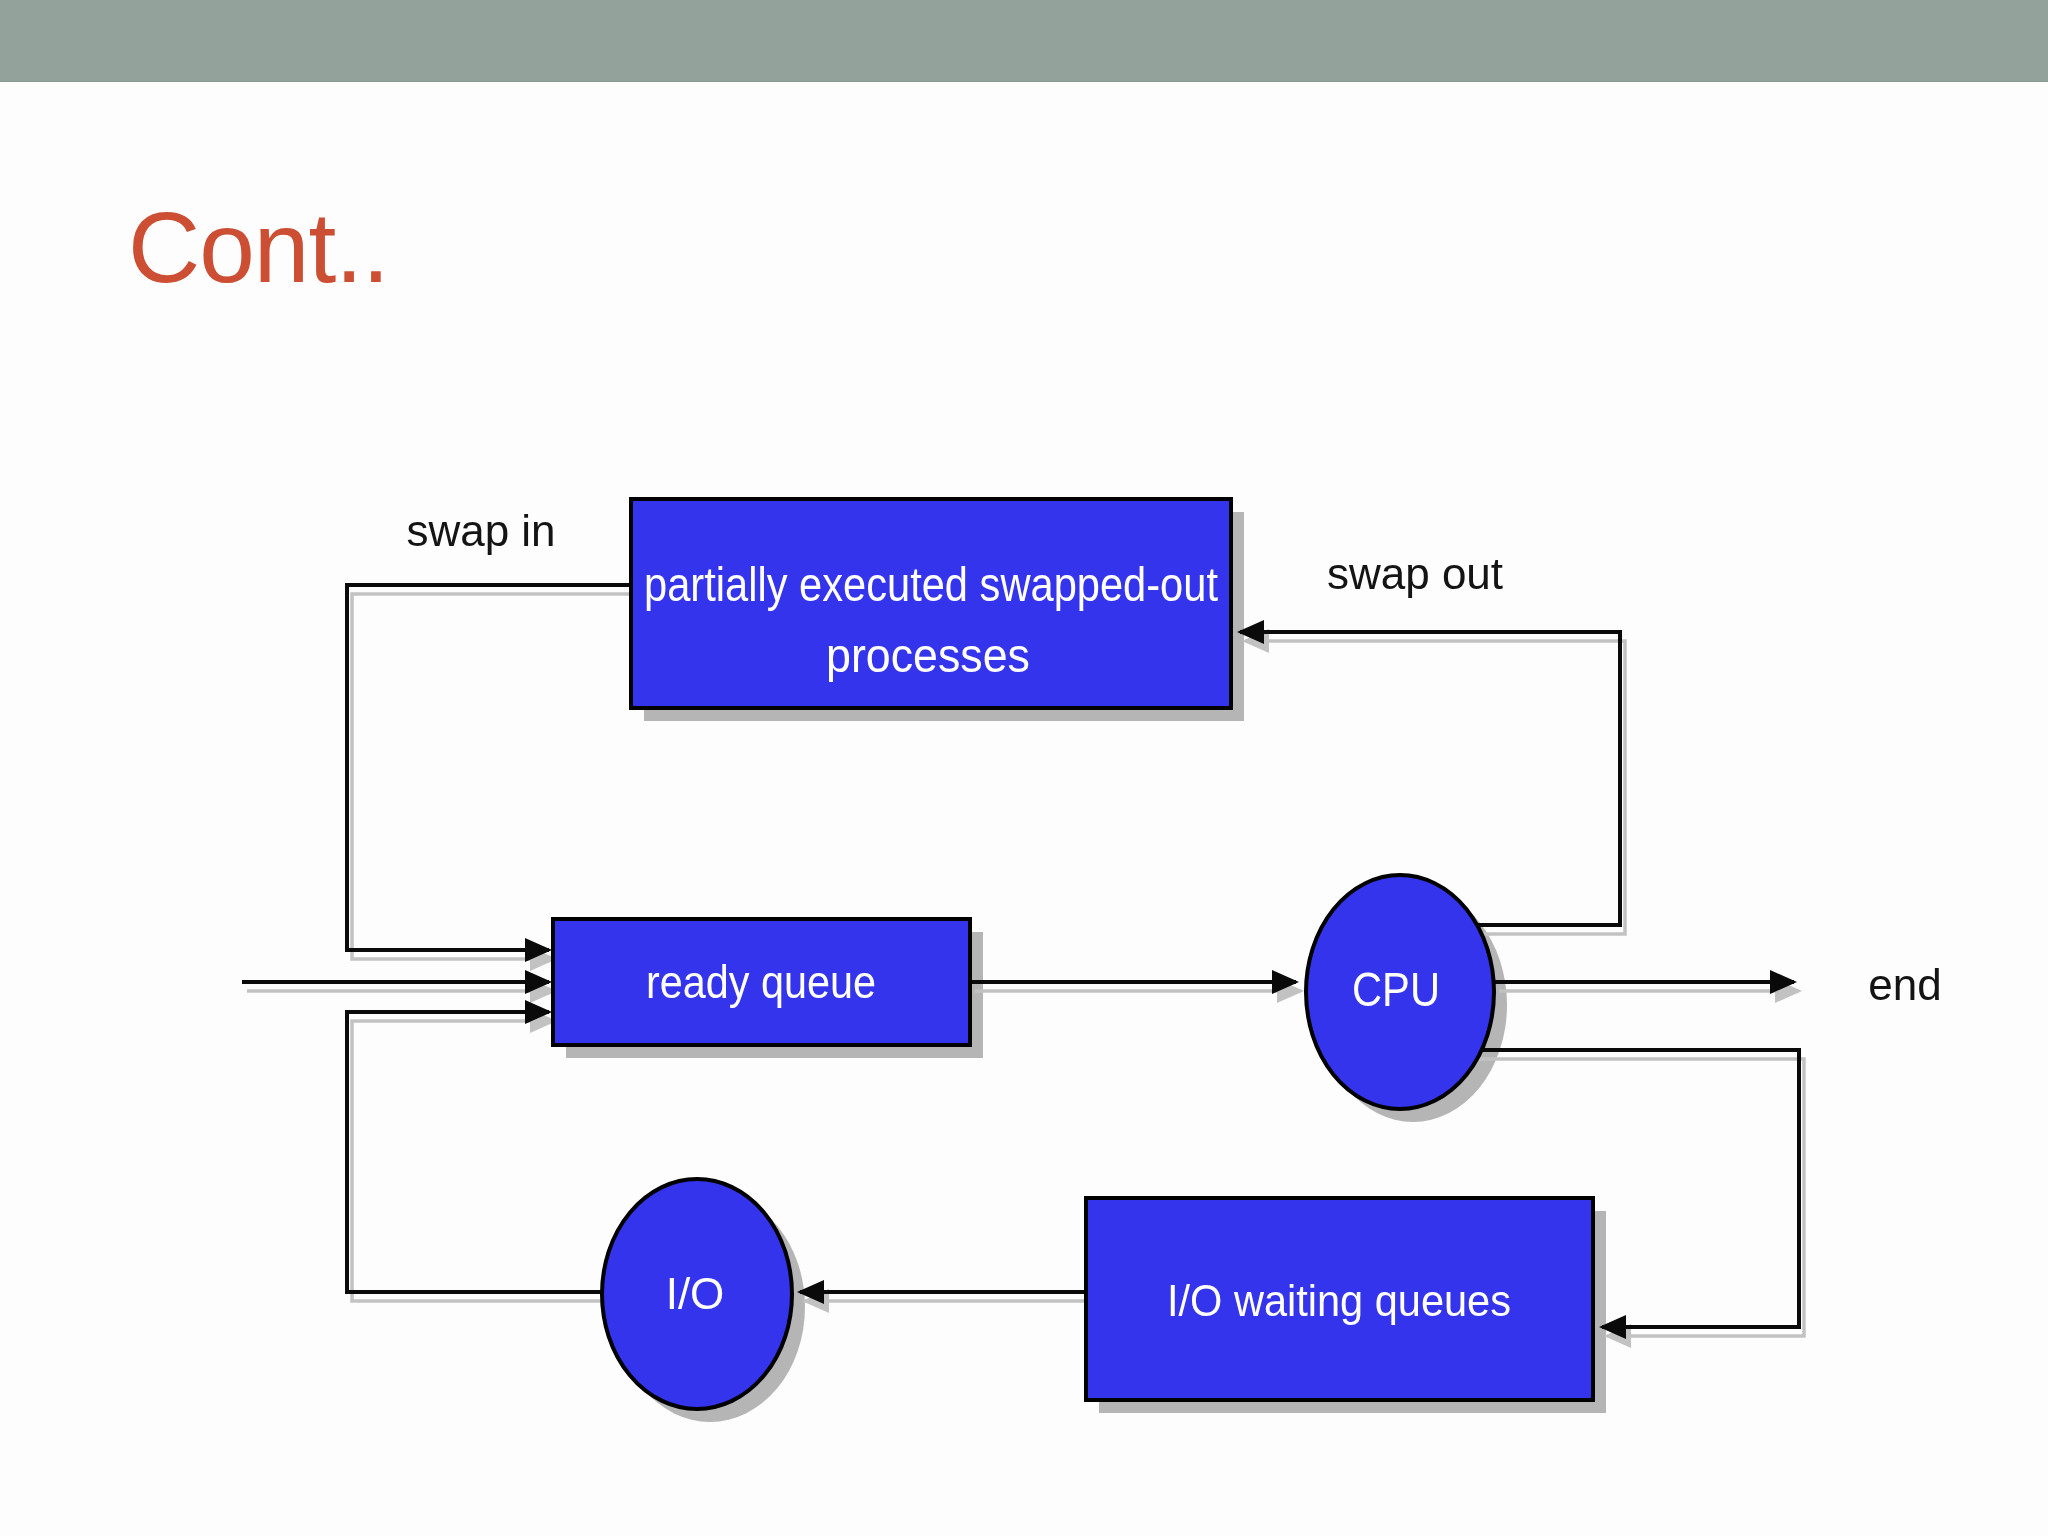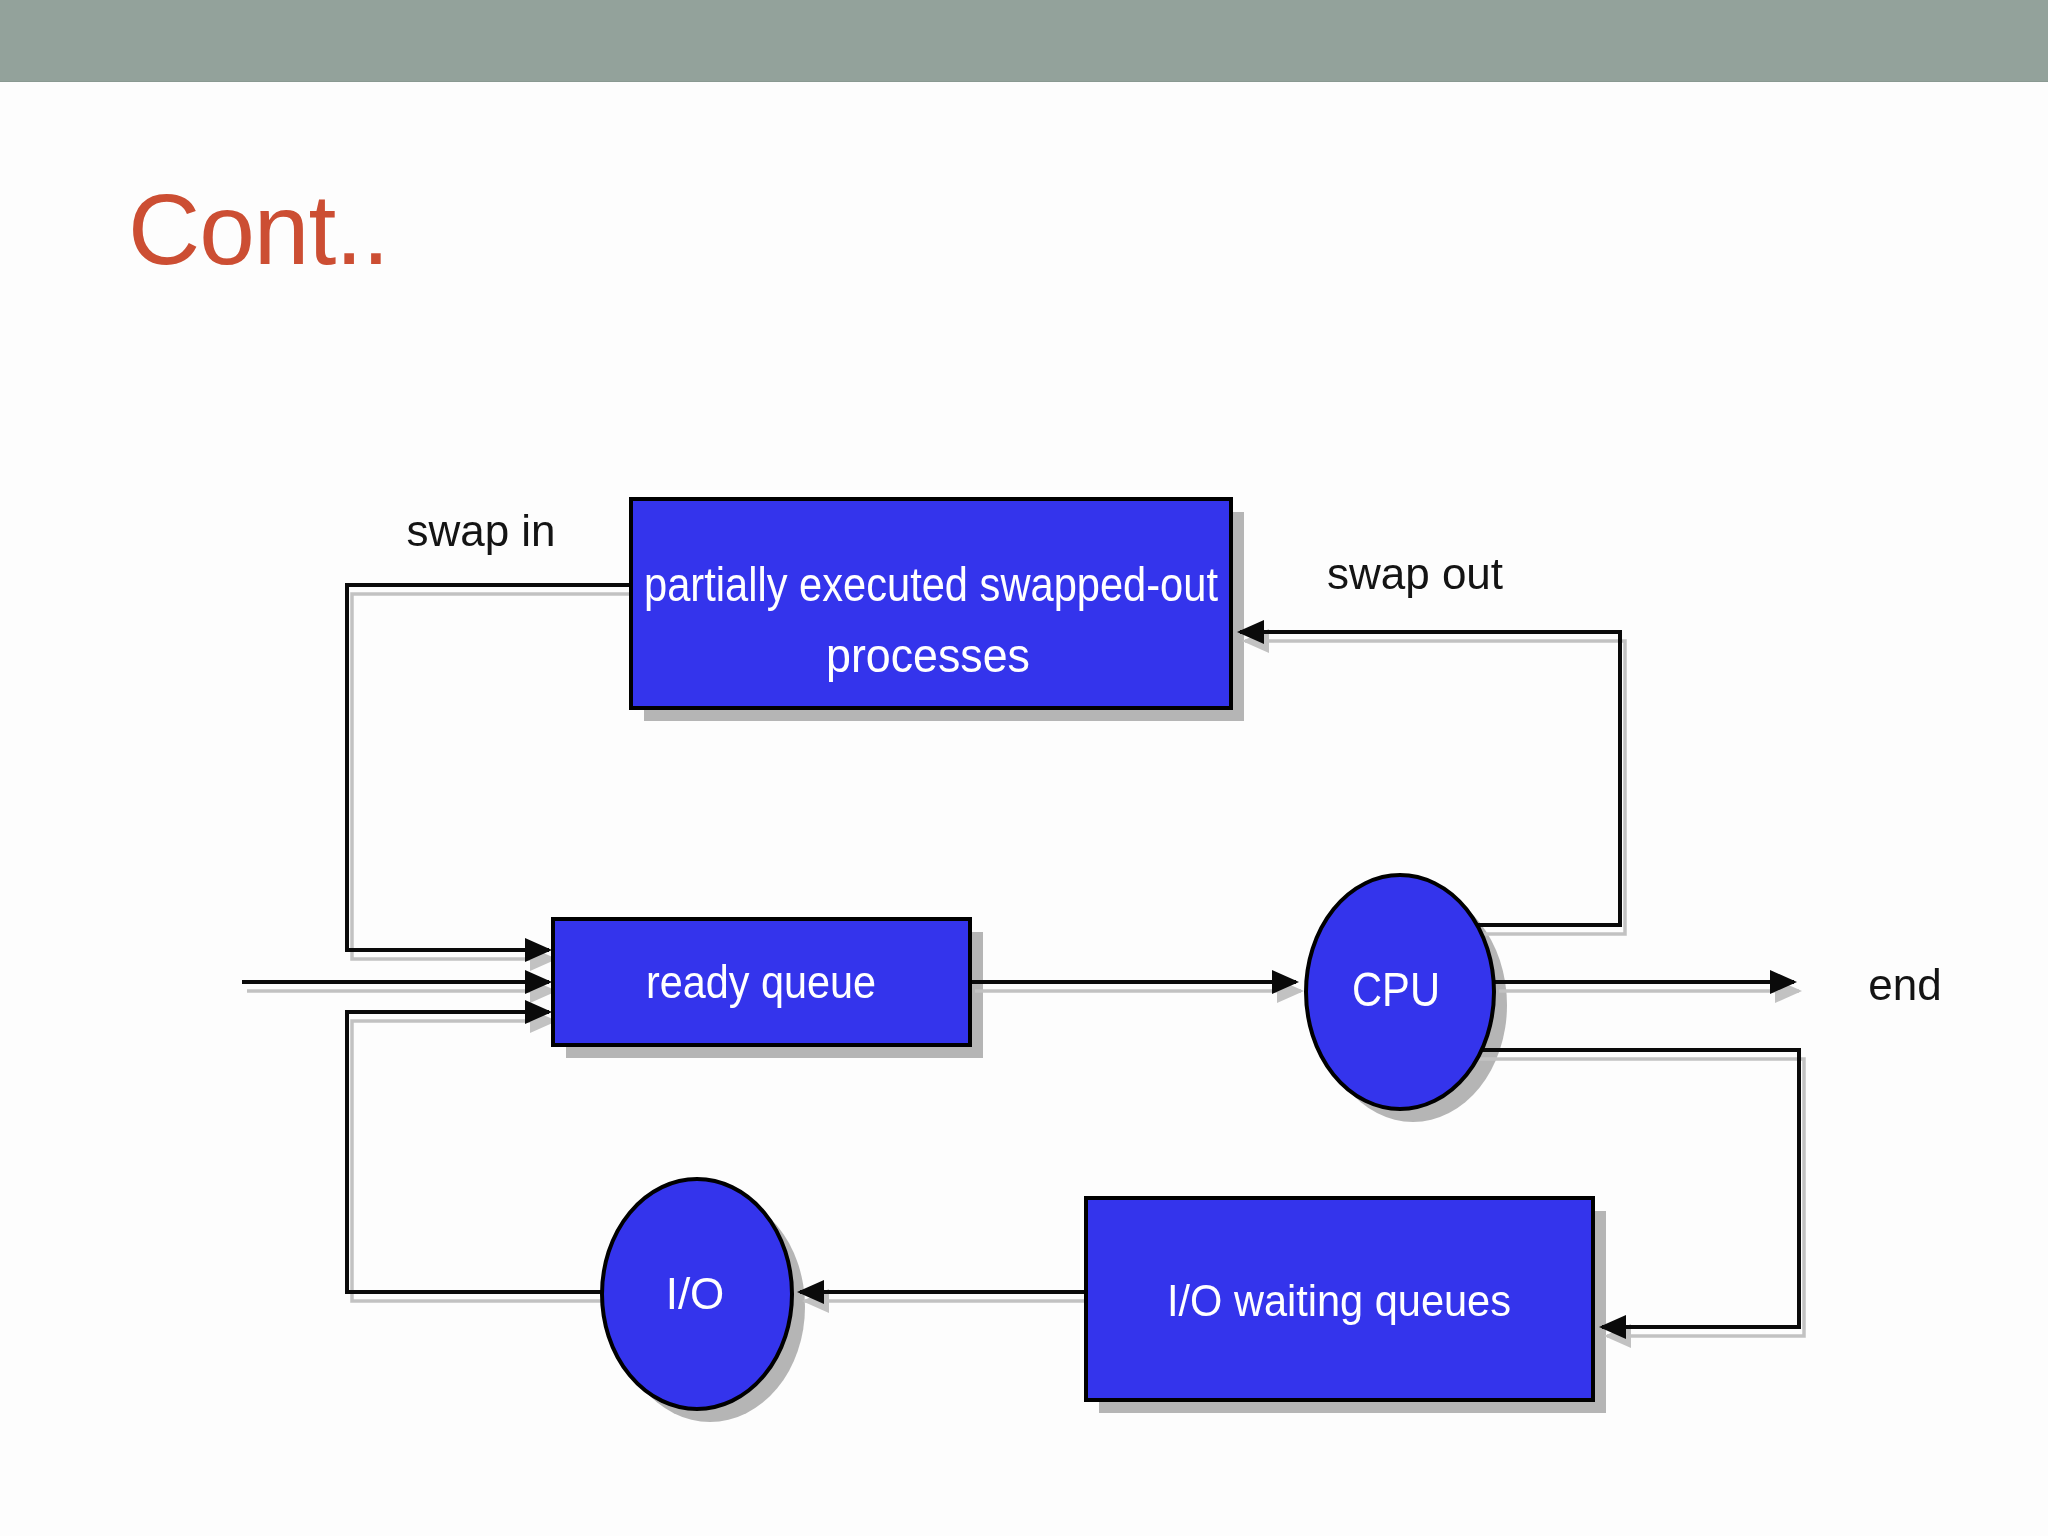--- a/index.html
+++ b/index.html
@@ -10,21 +10,21 @@
     position: relative; overflow: hidden;
   }
   .slide { position: absolute; inset: 0; }
   .top-bar {
     position: absolute; left: 0; top: 0;
     width: 2048px; height: 81px;
     background: var(--top-bar, #93a29b);
     border-bottom: 1px solid #8a9992;
   }
   .title {
-    position: absolute; left: 128px; top: 179px;
+    position: absolute; left: 128px; top: 197px;
     font-size: 100px; line-height: 1; font-weight: 400;
     letter-spacing: -1px;
     color: var(--title, #cc4e33);
     white-space: nowrap;
   }
   .diagram { position: absolute; left: 0; top: 0; width: 2048px; height: 1536px; }
   .shape-shadow { fill: var(--shape-shadow, #b5b5b5); stroke: none; }
   .node-rect, .node-ellipse {
     fill: var(--node-fill, #3434ec);
     stroke: var(--node-border, #000000);

